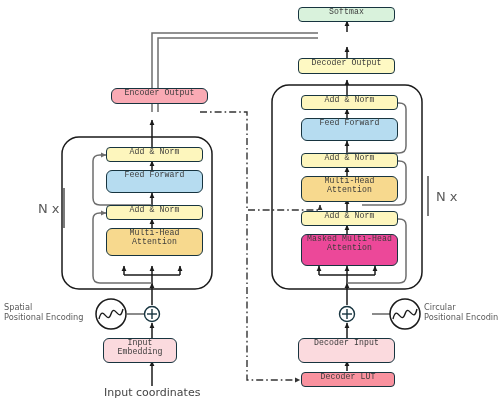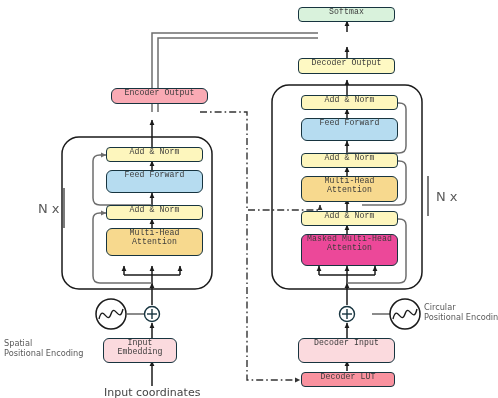--- a/index.html
+++ b/index.html
@@ -178,21 +178,21 @@
   </div>
 
   <div class="node" style="left:298px;top:338px;width:97px;height:25px;background:#fbdade;">
     <span>Decoder Input</span>
   </div>
 
   <div class="node thin" style="left:301px;top:372px;width:94px;height:15px;background:#f9929f;">
     <span>Decoder LUT</span>
   </div>
 
-  <div class="lbl" style="left:4px;top:302px;margin-top:36px;">Spatial
+  <div class="lbl" style="left:4px;top:302px;">Spatial
 Positional Encoding</div>
 
   <div class="lbl" style="left:424px;top:302px;">Circular
 Positional Encoding</div>
 
   <div class="lbl" style="left:104px;top:386px;font-size:11px;color:#444;">Input coordinates</div>
 
   <div class="nx" style="left:38px;top:201px;">N x</div>
 
   <div class="nx" style="left:436px;top:189px;">N x</div>

